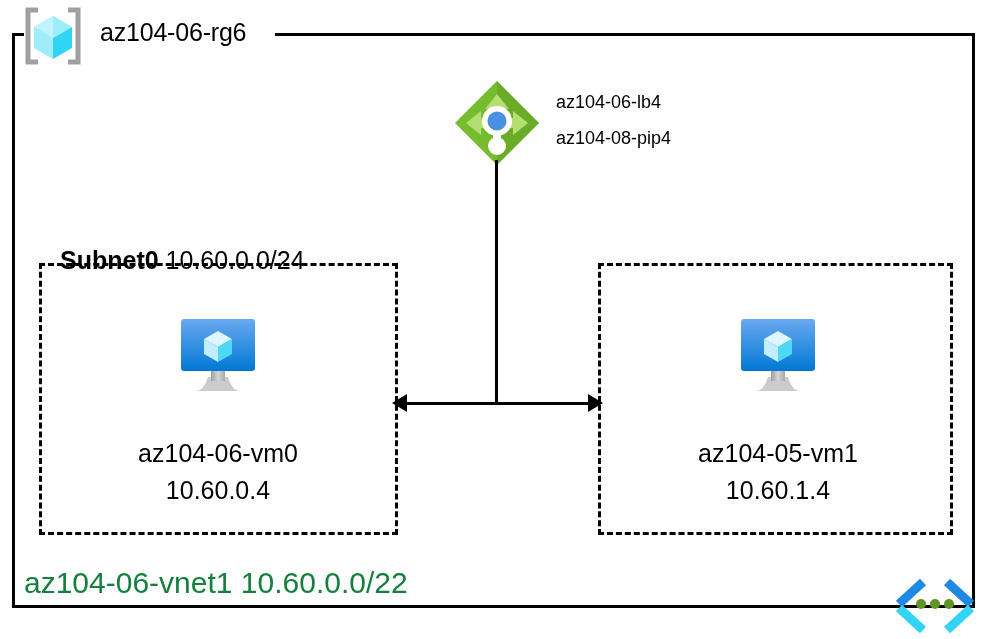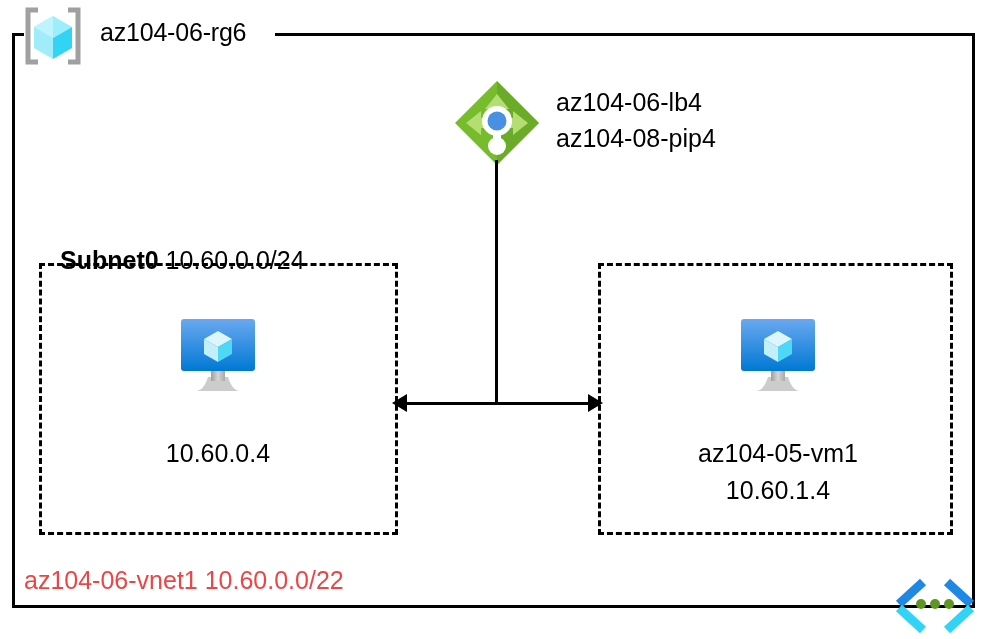--- a/index.html
+++ b/index.html
@@ -83,21 +83,21 @@
     position: absolute;
     left: 452px;
     top: 78px;
     width: 90px;
     height: 90px;
   }
   .lb-labels {
     position: absolute;
     left: 556px;
     top: 84px;
-    font-size: 25px;
+    font-size: 18px;
     line-height: 36px;
     color: #000000;
     white-space: nowrap;
   }
   .lb-stem {
     position: absolute;
     left: 495px;
     top: 160px;
     width: 3px;
     height: 245px;
@@ -165,22 +165,22 @@
     border-bottom: 9px solid transparent;
   }
   .arrow-head.left  { left: 392px;  border-right: 15px solid #000000; }
   .arrow-head.right { left: 588px;  border-left: 15px solid #000000; }
 
   
   .vnet-label {
     position: absolute;
     left: 24px;
     top: 566px;
-    font-size: 25px;
-    color: #ef4444;
+    font-size: 30px;
+    color: #15803d;
     white-space: nowrap;
   }
 
   
   .vnet-icon {
     position: absolute;
     left: 893px;
     top: 578px;
     width: 84px;
     height: 56px;
@@ -265,20 +265,21 @@
       <rect x="38" y="54" width="14" height="12" fill="url(#stand0)"></rect>
 
       <rect x="8" y="4" width="74" height="52" rx="3" fill="url(#mon0)"></rect>
 
       <polygon points="45,16 59,24 45,32 31,24" fill="#DDF6FC"></polygon>
       <polygon points="31,24 45,32 45,47 31,39" fill="#C3EFFA"></polygon>
       <polygon points="59,24 59,39 45,47 45,32" fill="#4FD8F5"></polygon>
     </svg>
   </span>
   <div class="vm-labels" id="vm0-labels">
+    <div>az104-06-vm0</div>
     <div>10.60.0.4</div>
   </div>
 
   <div class="subnet-box" id="subnet1-box"></div>
 
   <span class="vm-icon" id="vm1-icon">
     <svg viewBox="0 0 90 80" width="90" height="80">
       <defs>
         <linearGradient id="mon1" x1="0" y1="0" x2="0" y2="1">
           <stop offset="0%" stop-color="#6AA8F0"></stop>

